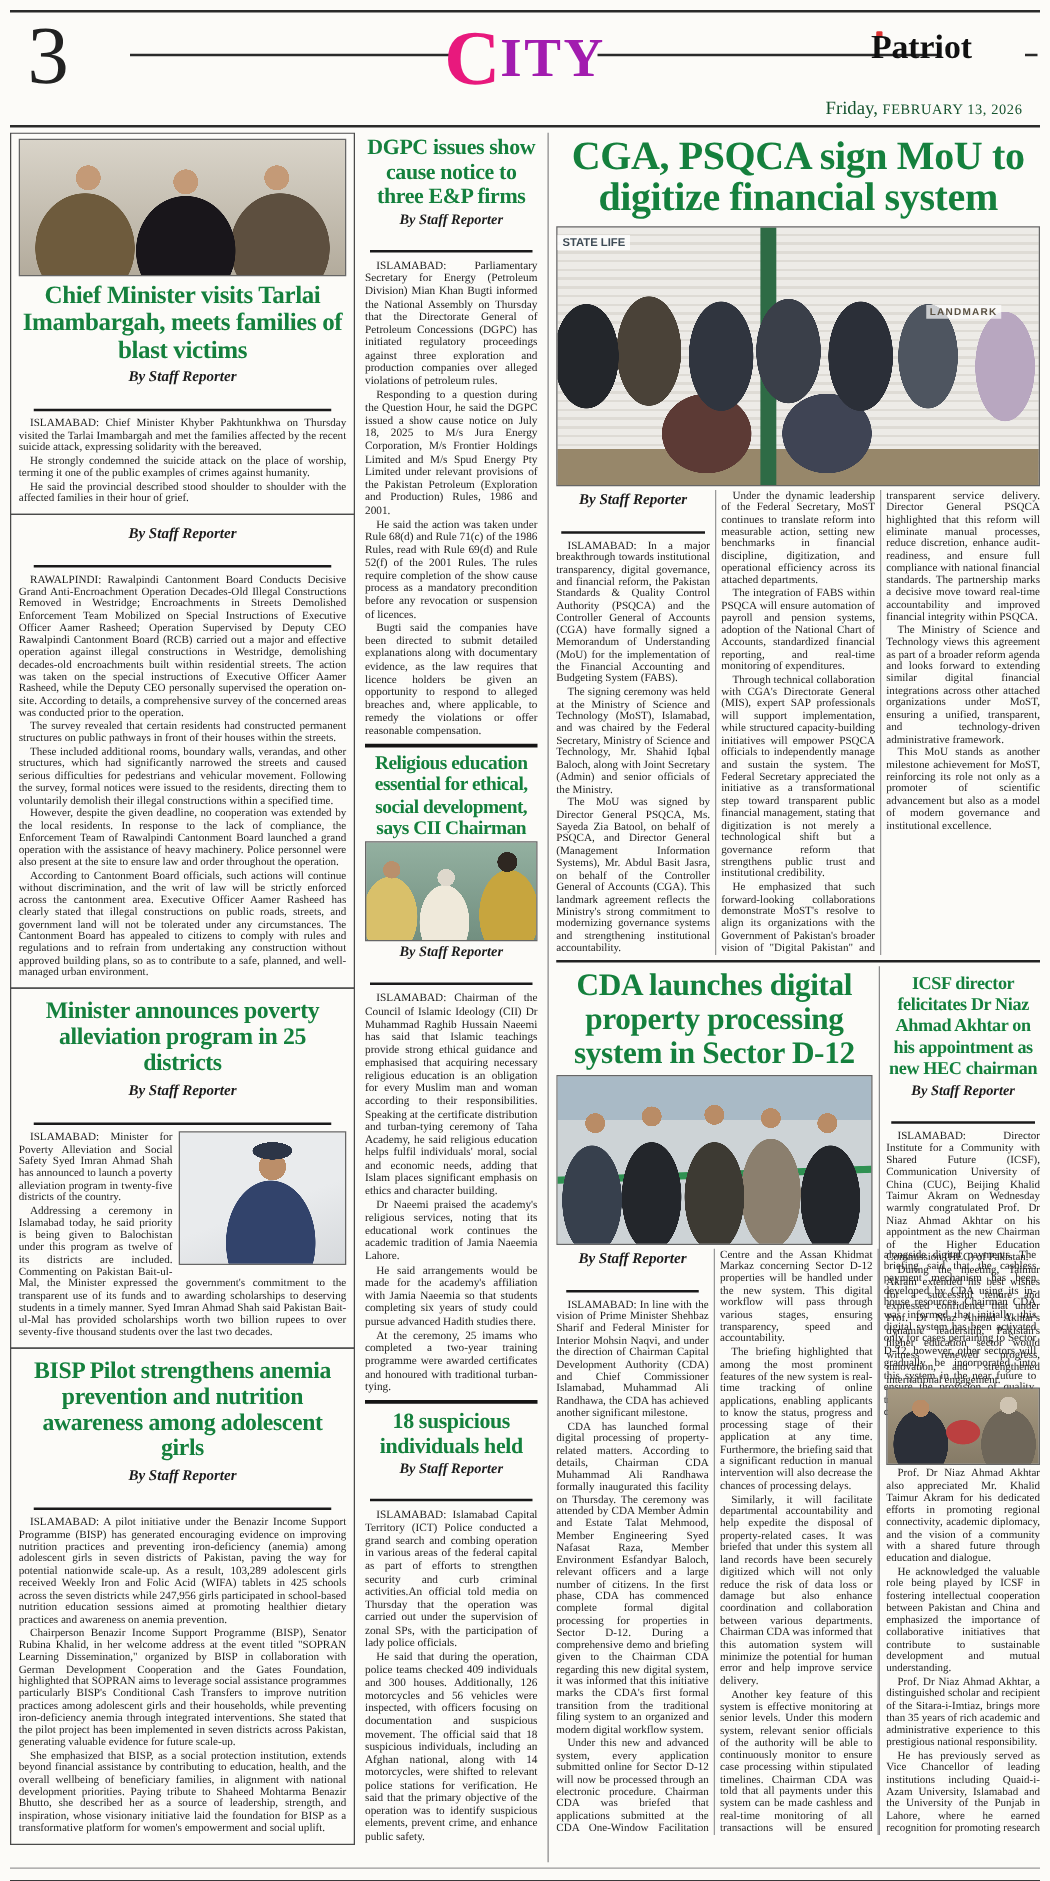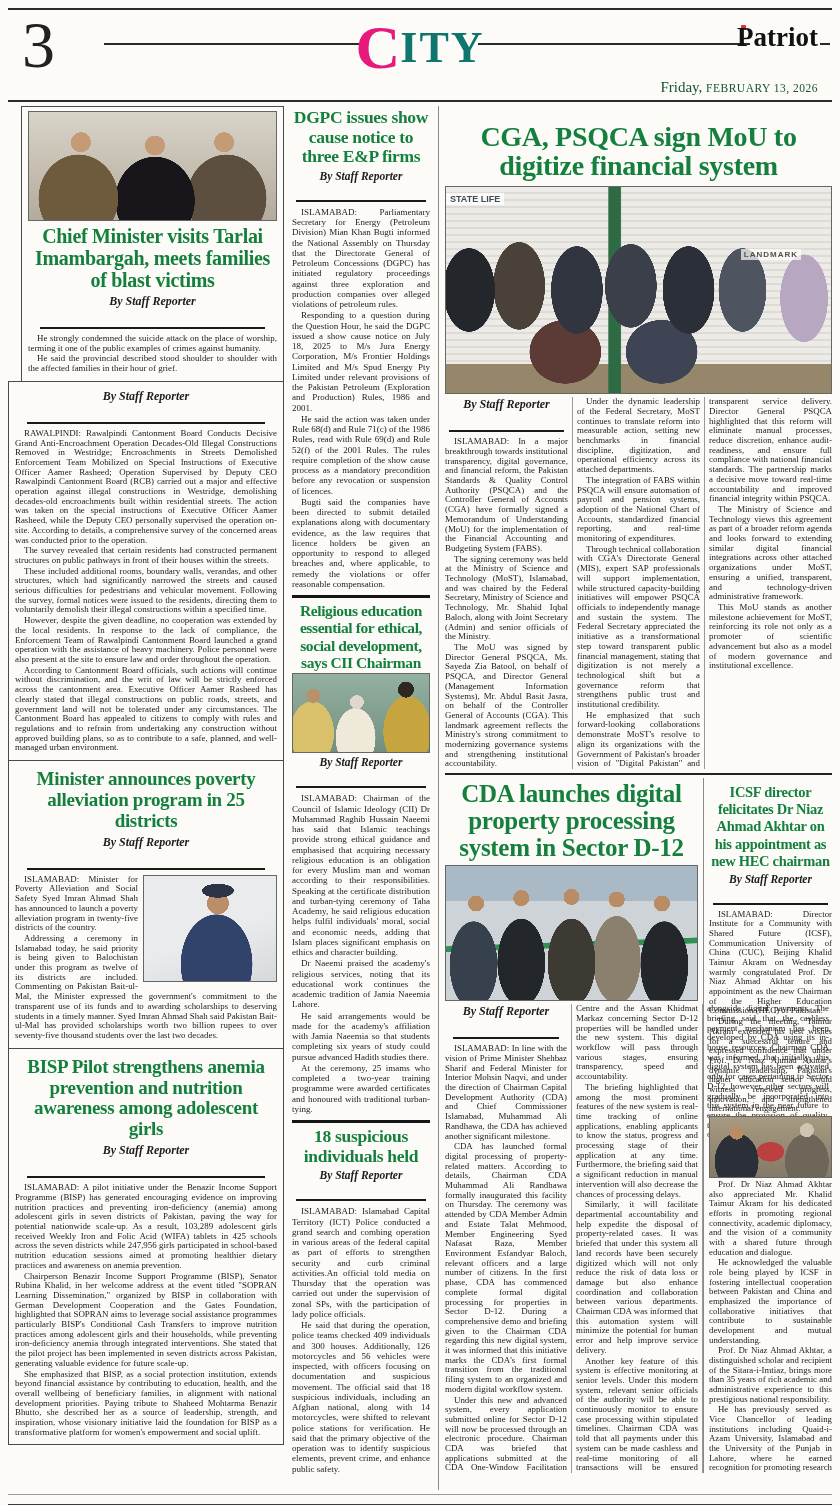--- a/index.html
+++ b/index.html
@@ -12,48 +12,48 @@
   .top-rule { border-top: 2px solid #2a2a2a; margin-top: 8px; }
   
   .masthead { position: relative; height: 90px; }
   .pageno { position: absolute; left: 14px; top: 0px; font-size: 66px; line-height: 1.05; font-weight: 500; color:#222; }
   .hline { position: absolute; top: 33px; height: 2px; background: #2a2a2a; }
   .hline.l1 { left: 96px; width: 258px; }
   .hline.l2 { left: 470px; width: 272px; }
   .hline.l3 { right: 2px; width: 10px; }
   .section-title { position: absolute; left: 0; right: 0; top: 6px; text-align: center; font-weight: 700; }
   .section-title .cap { font-size: 62px; color: var(--accent, #e8197d); line-height: 1; vertical-align: -6px;}
-  .section-title .rest { font-size: 44px; color: #0f766e; letter-spacing: 2px; }
-  .brand-block { position: absolute; right: 14px; top: 14px; text-align: right; }
+  .section-title .rest { font-size: 44px; color: #a21caf; letter-spacing: 2px; }
+  .brand-block { position: absolute; right: 14px; top: 14px; text-align: center; }
   .brand { font-size: 27px; font-weight: 700; color: #111; line-height: 1; }
   .reg-mark { display:inline-block; width: 5px; height: 5px; background: #d33; border-radius: 1px; vertical-align: 16px; margin-right: -9px; }
   .date-line { margin-top: 28px; font-size: 15px; color: #14532d; }
   .date-caps { font-size: 11.5px; letter-spacing: 0.5px; }
   .header-rule { border-top: 2px solid #2a2a2a; margin-bottom: 4px; }
   
   .content { display: grid; grid-template-columns: 276px 146px 1fr; gap: 4px; height: 1384px; overflow: hidden; }
   .col { overflow: hidden; }
   .col2 { padding: 0 4px; }
   .colR { border-left: 1px solid #8a8a8a; padding-left: 6px; }
   
   .hl { text-align: center; font-weight: 700; color: #15803d; letter-spacing: -0.3px; }
   .hl-c1 { font-size: 20px; line-height: 1.1; margin: 4px 2px 2px; }
   .hl-poverty, .hl-bisp { font-size: 19px; }
   .hl-c2 { font-size: 17.5px; line-height: 1.12; margin: 2px 0; }
   .hl-cii { font-size: 15.5px; letter-spacing: -0.4px; }
-  .hl-cga { font-size: 28px; line-height: 1.04; margin: 16px 0 6px; }
+  .hl-cga { font-size: 32px; line-height: 1.04; margin: 2px 0 6px; }
   .hl-cda { font-size: 25px; line-height: 1.08; margin: 2px 0 4px; }
   .hl-icsf { font-size: 14.5px; line-height: 1.18; margin: 6px 0 2px; }
   .byline { text-align: center; font-weight: 700; font-style: italic; font-size: 12px;
             border-bottom: 2px solid #1a1a1a; margin: 3px 12px 5px; padding-bottom: 18px; }
   .byline.narrow { margin: 3px 4px 5px; font-size: 11.5px; }
   .body p { font-size: 8.9px; line-height: 1.09; text-align: justify; text-indent: 9px; margin-bottom: 1px; }
   .col2 .body p { font-size: 9px; line-height: 1.14; }
   .boxed { border: 1px solid #4a4a4a; padding: 4px 6px 6px; margin-top: -1px; }
-  .boxed:first-child { margin-top: 0; margin-left: 13px; }
+  .boxed:first-child { margin-top: 0; }
   .rule-heavy { border-top: 3px solid #151515; margin: 6px 0 4px; }
   
   .photo { width: 100%; border: 1px solid #666; background-color: #b5ada0; }
   .photo-cm { height: 110px; background:
     radial-gradient(circle 10px at 21% 28%, #c49a77 99%, transparent),
     radial-gradient(circle 10px at 51% 31%, #c49a77 99%, transparent),
     radial-gradient(circle 10px at 79% 28%, #c49a77 99%, transparent),
     radial-gradient(ellipse 40px 44px at 20% 80%, #6e5b3d 99%, transparent),
     radial-gradient(ellipse 40px 44px at 51% 82%, #19161b 99%, transparent),
     radial-gradient(ellipse 40px 44px at 80% 80%, #5d4f3f 99%, transparent),
@@ -140,20 +140,21 @@
   <div class="header-rule"></div>
 
   <main class="content">
 
     <section class="col col1">
       <article class="boxed">
         <div class="photo photo-cm"></div>
         <h2 class="hl hl-c1">Chief Minister visits Tarlai Imambargah, meets families of blast victims</h2>
         <div class="byline">By Staff Reporter</div>
         <div class="body">
+          <p>ISLAMABAD: Chief Minister Khyber Pakhtunkhwa on Thursday visited the Tarlai Imambargah and met the families affected by the recent suicide attack, expressing solidarity with the bereaved.</p>
           <p>He strongly condemned the suicide attack on the place of worship, terming it one of the public examples of crimes against humanity.</p>
           <p>He said the provincial described stood shoulder to shoulder with the affected families in their hour of grief.</p>
         </div>
       </article>
 
       <article class="boxed">
         <div class="byline">By Staff Reporter</div>
         <div class="body">
           <p>RAWALPINDI: Rawalpindi Cantonment Board Conducts Decisive Grand Anti-Encroachment Operation Decades-Old Illegal Constructions Removed in Westridge; Encroachments in Streets Demolished Enforcement Team Mobilized on Special Instructions of Executive Officer Aamer Rasheed; Operation Supervised by Deputy CEO Rawalpindi Cantonment Board (RCB) carried out a major and effective operation against illegal constructions in Westridge, demolishing decades-old encroachments built within residential streets. The action was taken on the special instructions of Executive Officer Aamer Rasheed, while the Deputy CEO personally supervised the operation on-site. According to details, a comprehensive survey of the concerned areas was conducted prior to the operation.</p>
           <p>The survey revealed that certain residents had constructed permanent structures on public pathways in front of their houses within the streets.</p>

